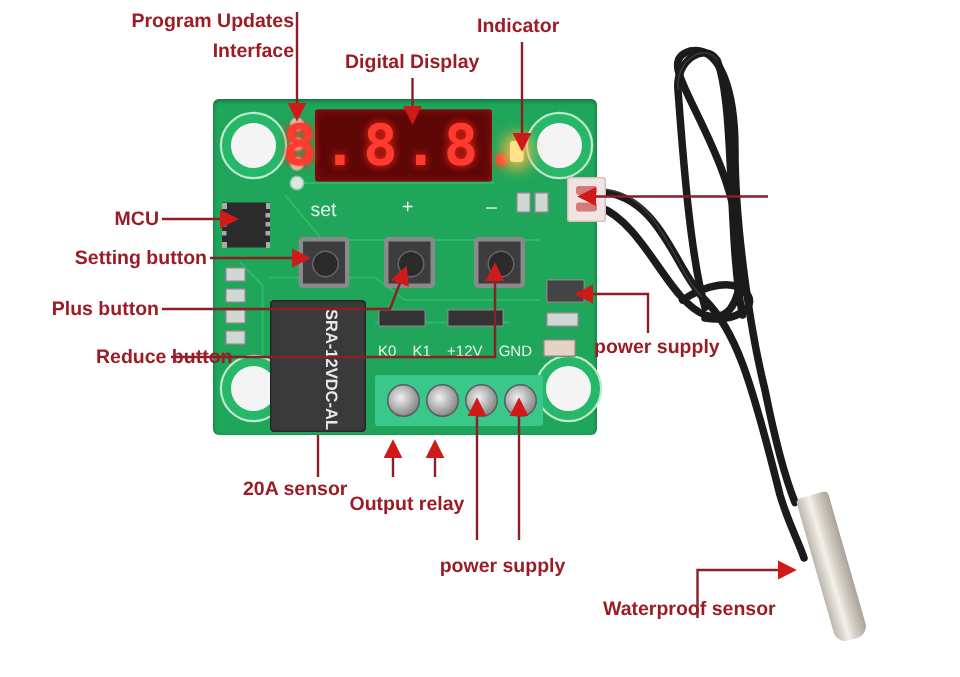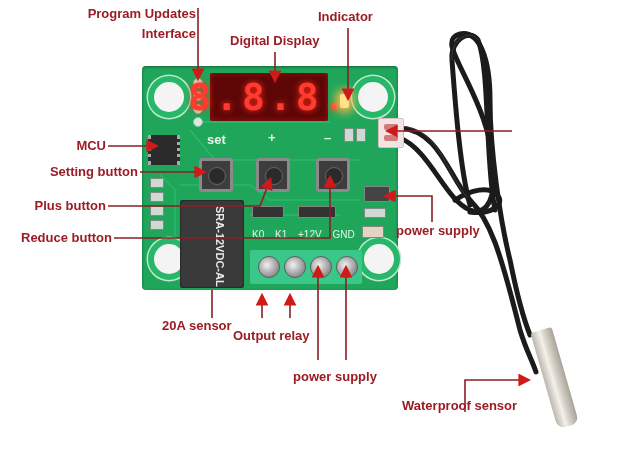--- a/index.html
+++ b/index.html
@@ -33,21 +33,21 @@
   }
   .led {
     position: absolute; left: 340px; top: 94px; width: 9px; height: 14px;
     background: #ffe28a; border-radius: 2px; box-shadow: 0 0 10px 4px #ffb84a;
   }
   .pin-header { position: absolute; left: 192px; top: 76px; width: 12px; height: 46px; }
   .pin-header span {
     display: block; width: 8px; height: 8px; margin: 2px auto 3px;
     border-radius: 50%; background: #d8e8dc; border: 1px solid #8fc5a1;
   }
-  .silk { position: absolute; color: #e6f5ea; font-size: 13px; font-weight: bold; }
+  .silk { position: absolute; color: #e6f5ea; font-size: 13px; font-weight: normal; }
   .btn {
     position: absolute; width: 28px; height: 28px; background: #3d3d3d;
     border: 3px solid #8a8a8a; border-radius: 3px;
   }
   .btn::after {
     content: ""; position: absolute; left: 6px; top: 6px; width: 16px; height: 16px;
     border-radius: 50%; background: #2a2a2a; border: 1px solid #666;
   }
   .mcu {
     position: absolute; left: 148px; top: 135px; width: 26px; height: 30px;
@@ -201,21 +201,21 @@
 
   <div class="label right" style="left:74px;top:6px;width:122px;">
     <div>Program Updates</div>
     <div style="margin-top:4px;">Interface</div>
   </div>
   <div class="label" style="left:230px;top:33px;">Digital Display</div>
   <div class="label" style="left:318px;top:9px;">Indicator</div>
   <div class="label right" style="left:40px;top:138px;width:66px;">MCU</div>
   <div class="label right" style="left:0px;top:164px;width:138px;">Setting button</div>
   <div class="label right" style="left:0px;top:198px;width:106px;">Plus button</div>
-  <div class="label right" style="left:0px;top:230px;width:112px;">Reduce button</div>
+  <div class="label right" style="left:0px;top:230px;width:112px;padding-left:43px;">Reduce button</div>
   <div class="label center" style="left:396px;top:220px;width:80px;">
     <div style="margin-top:3px;">power supply</div>
   </div>
   <div class="label" style="left:162px;top:318px;">20A sensor</div>
   <div class="label" style="left:233px;top:328px;">Output relay</div>
   <div class="label center" style="left:290px;top:364px;width:90px;">
     <div style="margin-top:5px;">power supply</div>
   </div>
   <div class="label" style="left:402px;top:398px;">Waterproof sensor</div>
 </div>

